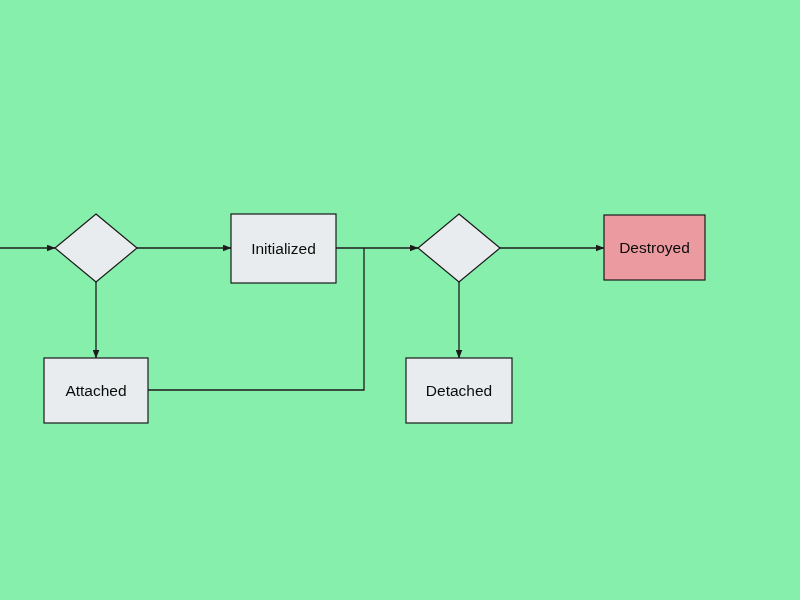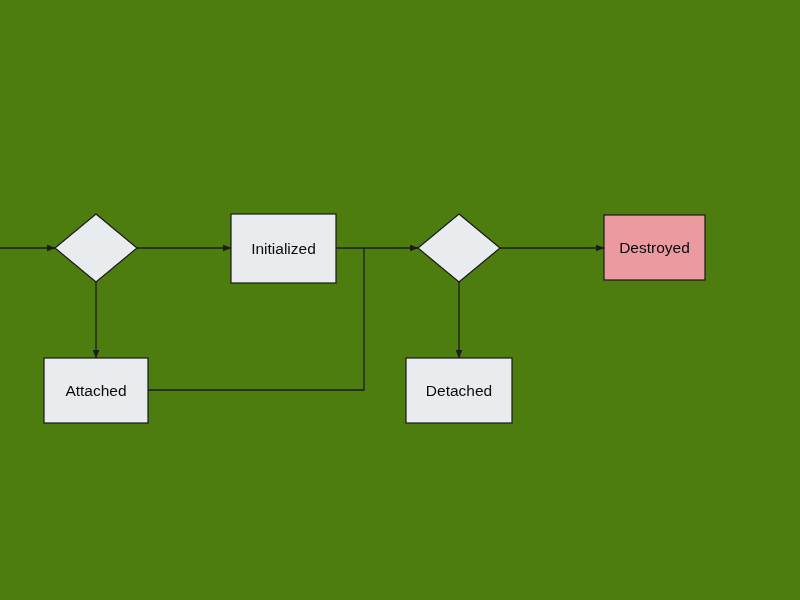--- a/index.html
+++ b/index.html
@@ -8,21 +8,21 @@
     padding: 0;
     background: #000000;
     width: 800px;
     height: 600px;
     overflow: hidden;
   }
   #canvas-root {
     position: relative;
     width: 800px;
     height: 600px;
-    background: #4d7c0f;
+    background: #86efac;
     font-family: "Liberation Sans", "DejaVu Sans", sans-serif;
   }
   svg#diagram-svg {
     position: absolute;
     top: 0;
     left: 0;
     width: 800px;
     height: 600px;
     display: block;
   }

